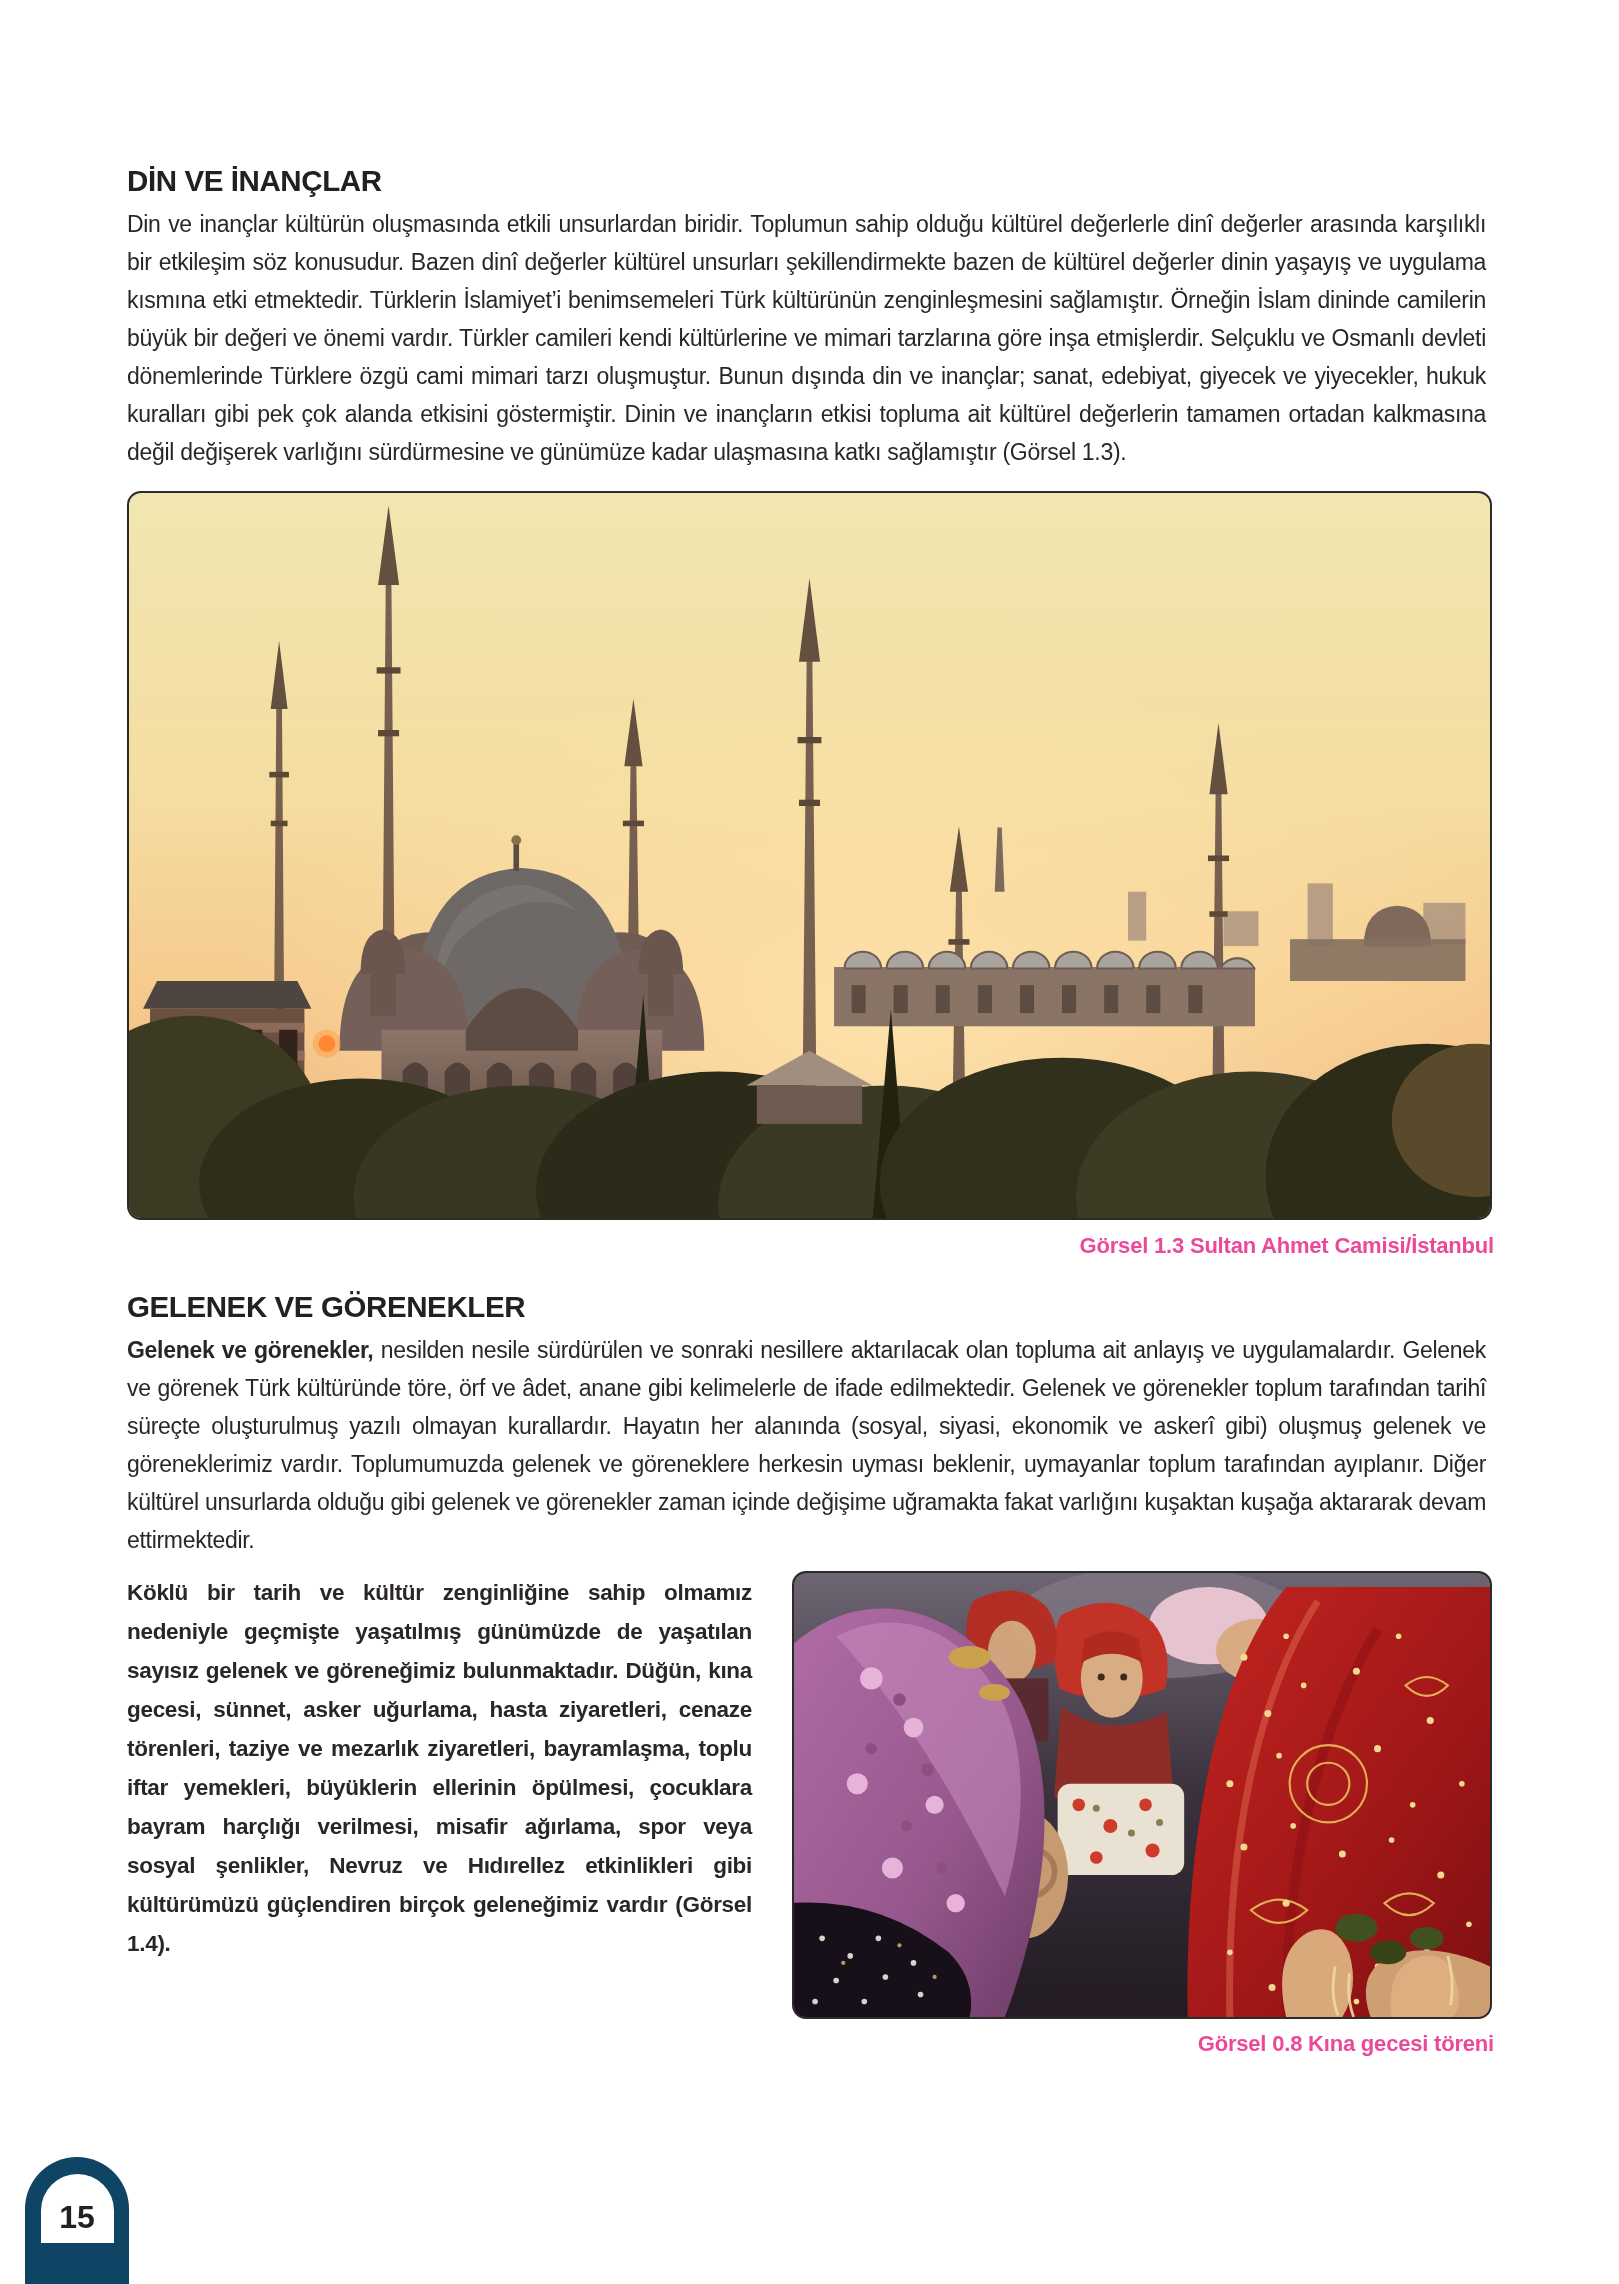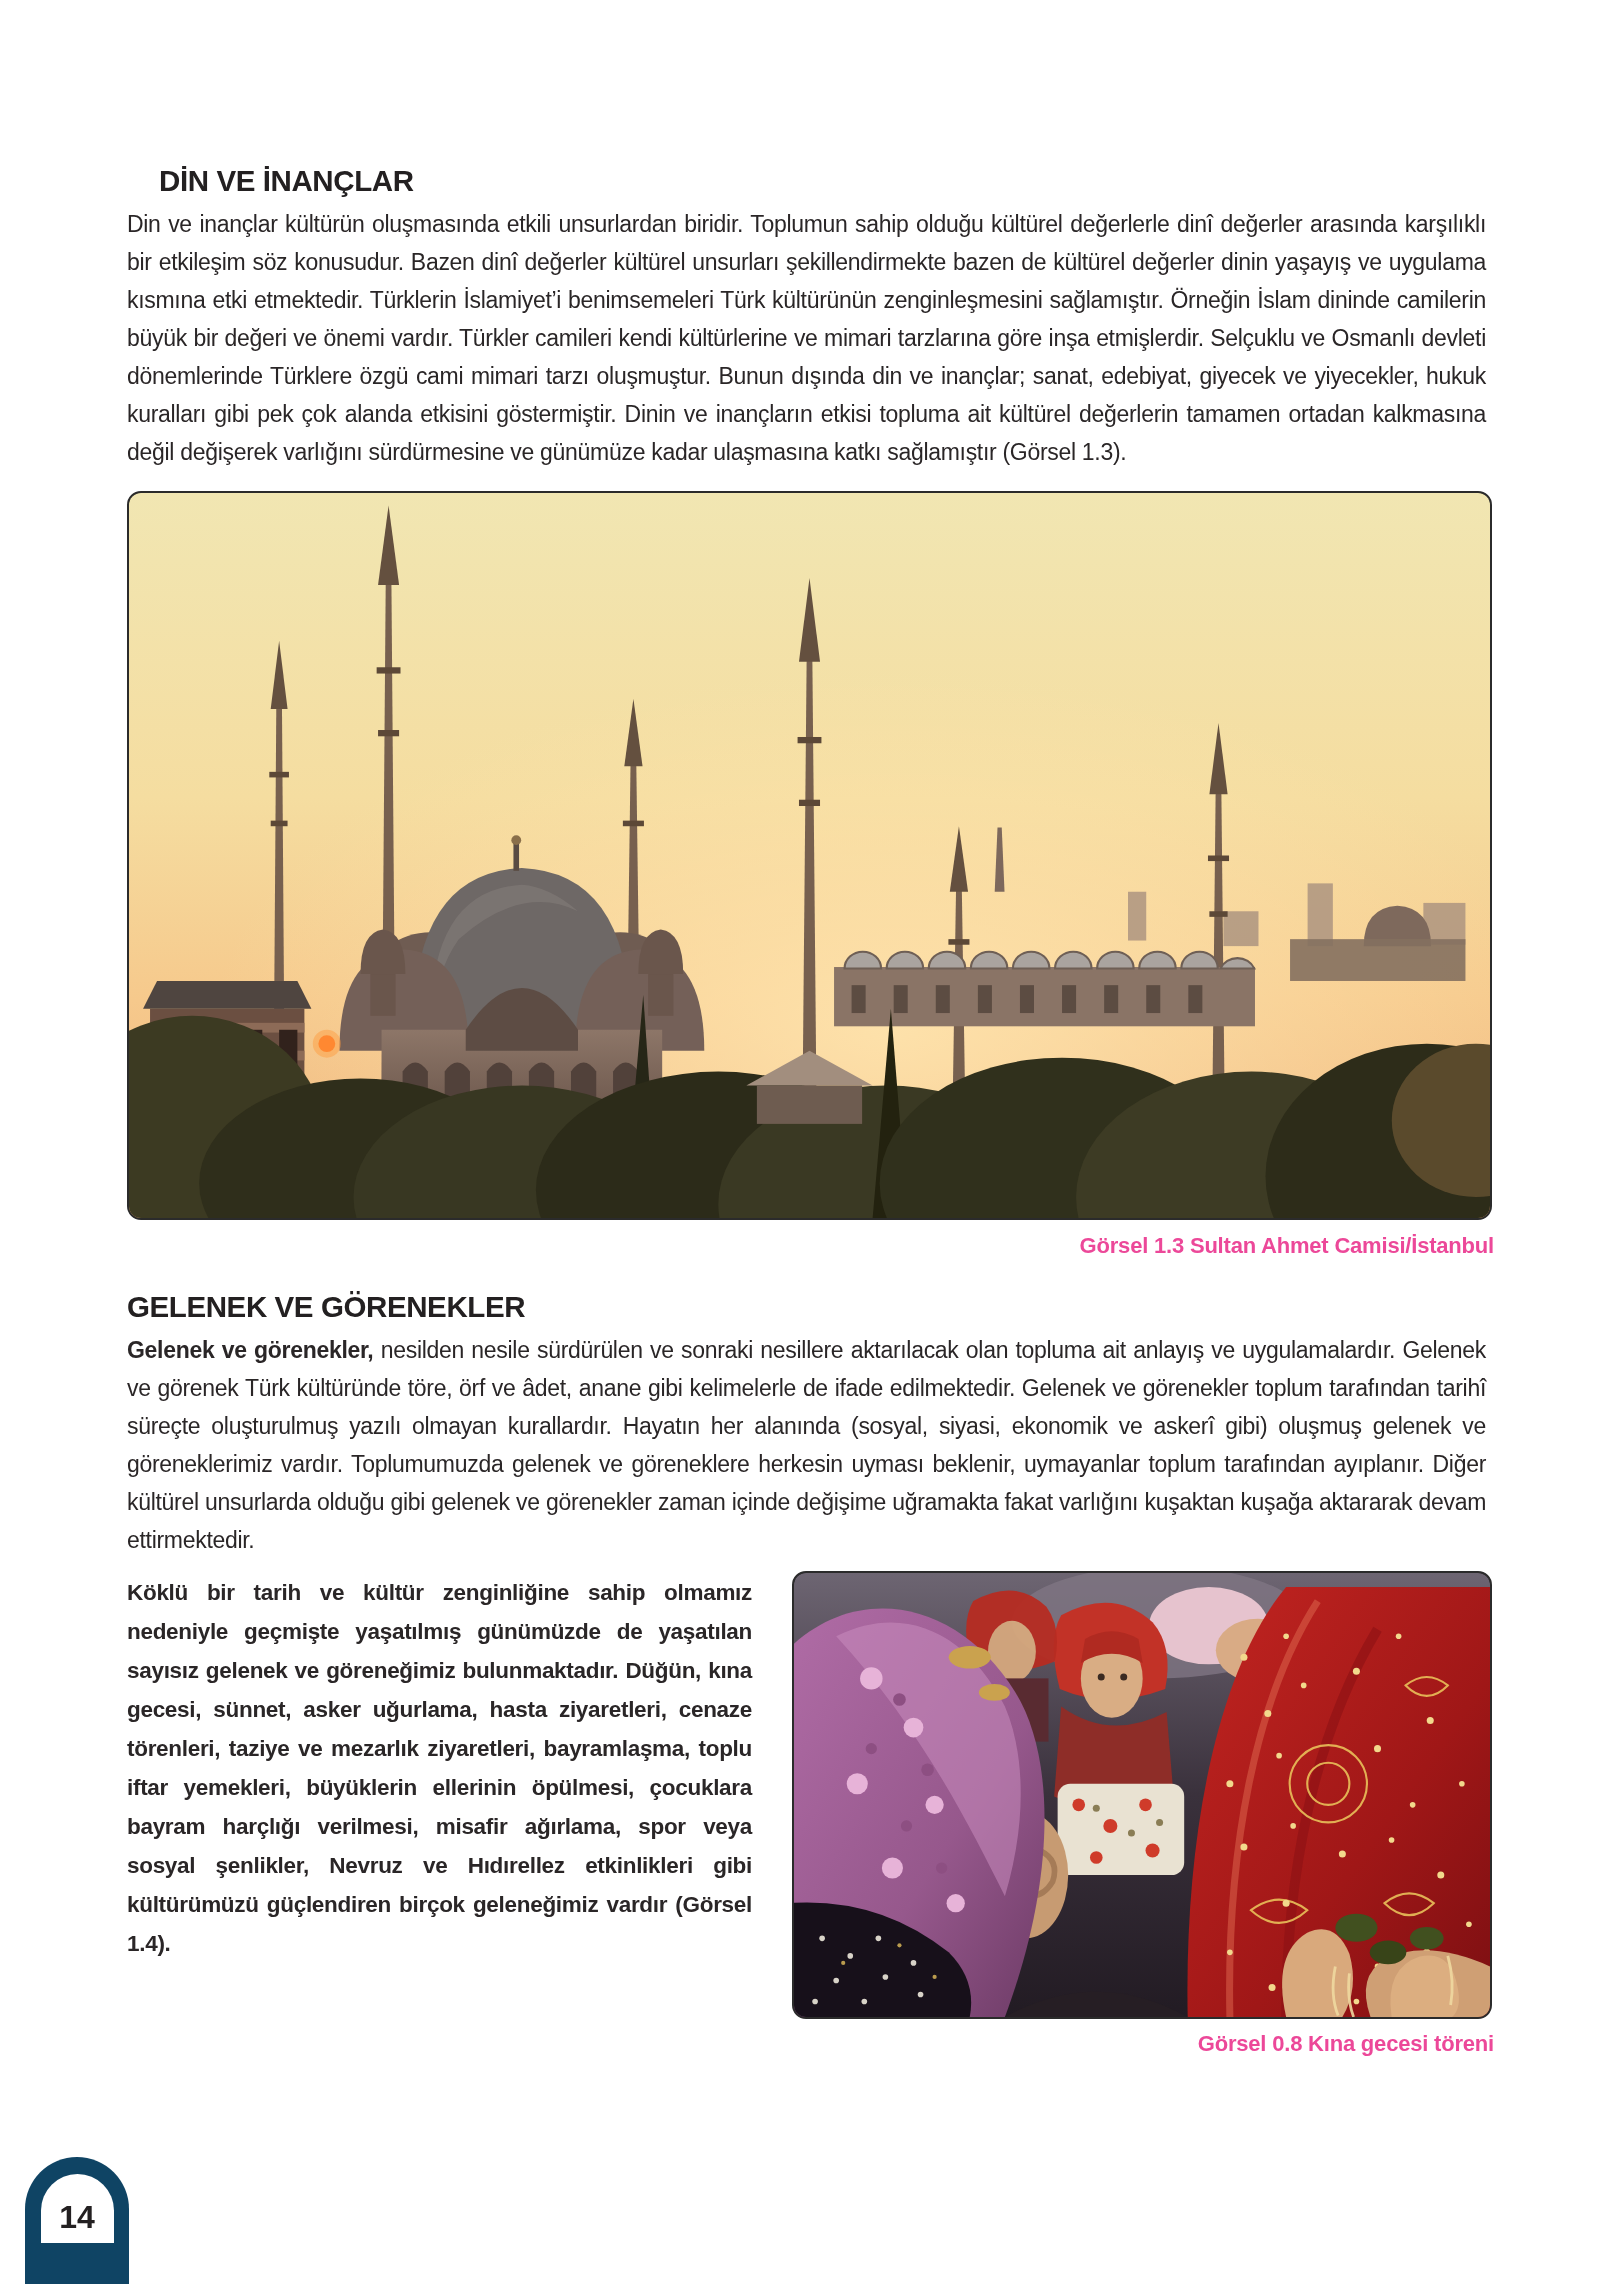--- a/index.html
+++ b/index.html
@@ -9,21 +9,21 @@
     background:#ffffff;
     overflow:hidden;
     font-family:"Liberation Sans",sans-serif;
     color:#232021;
   }
   .content{position:absolute;left:127px;top:0;width:1367px;}
   .h-section{
     font-size:29.5px;font-weight:700;letter-spacing:-0.4px;
     color:#232021;margin:0;
   }
-  #heading1{margin-top:164px;margin-left:32px;}
+  #heading1{margin-top:164px;}
   .body-par{
     font-size:23px;line-height:38px;letter-spacing:-0.3px;
     text-align:justify;margin:7px 8px 0 0;color:#2a2627;
   }
   .lead-bold{font-weight:700;}
   figure{margin:0;padding:0;}
   .photo-frame{
     border:2.8px solid #2b2b2b;border-radius:14px;overflow:hidden;
     background:#000;line-height:0;
   }
@@ -433,17 +433,17 @@
           </div>
         </figure>
 
         <div class="caption" id="caption2">Görsel 0.8 Kına gecesi töreni</div>
       </div>
     </div>
   </div>
 
   <div class="page-badge">
     <div class="inner">
-      <div class="num">14</div>
+      <div class="num">15</div>
     </div>
   </div>
 </div>
 
 
 </body></html>

